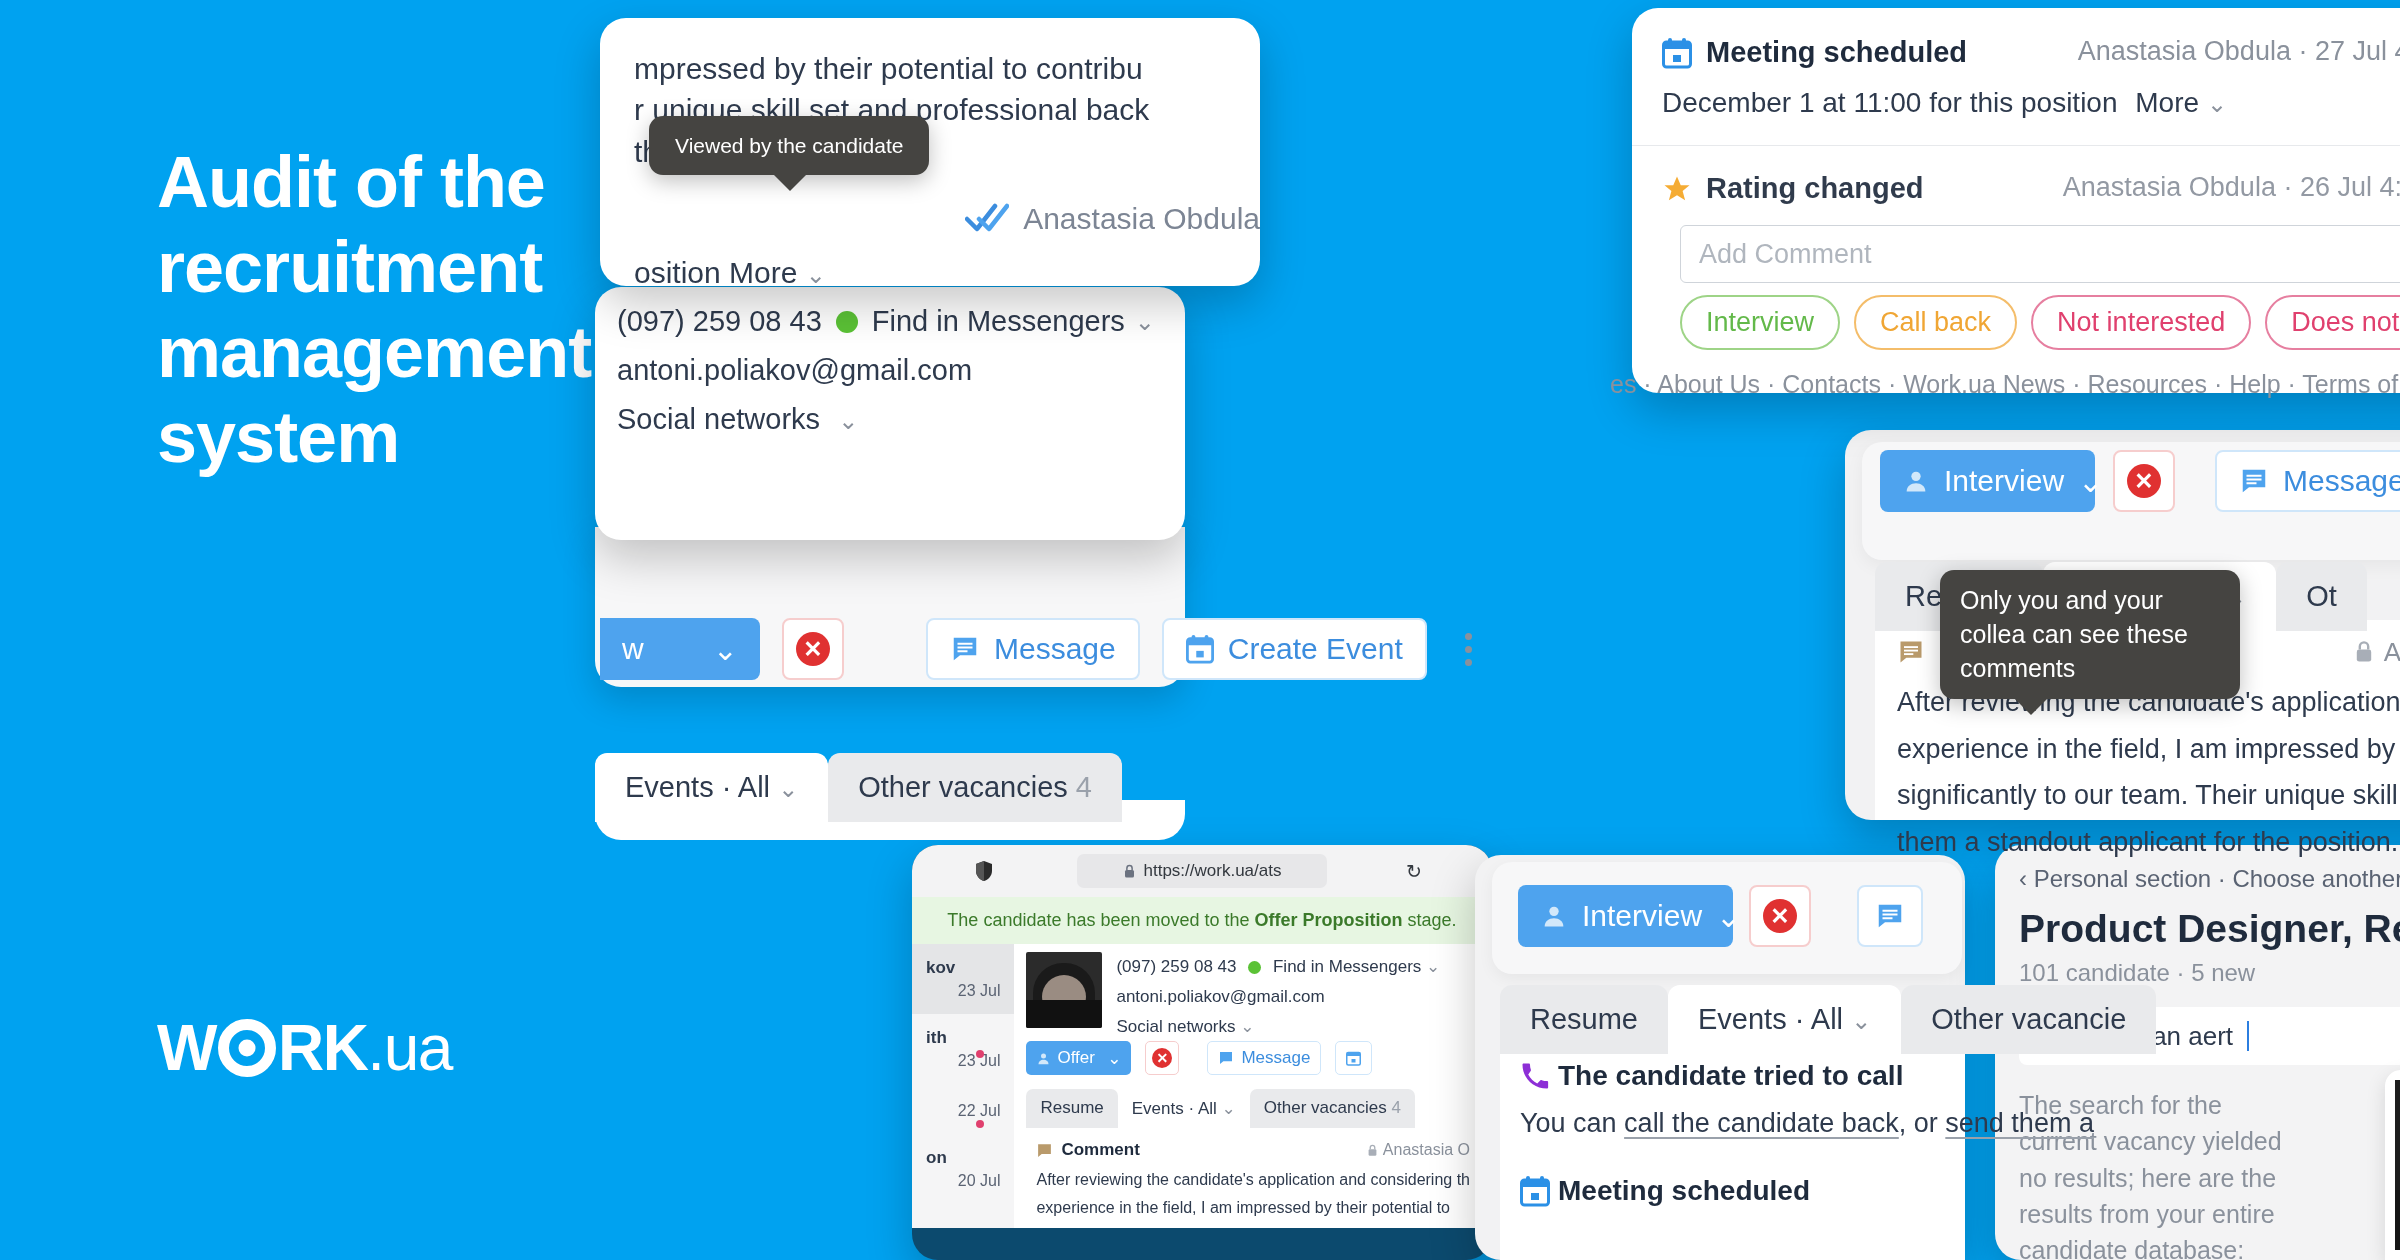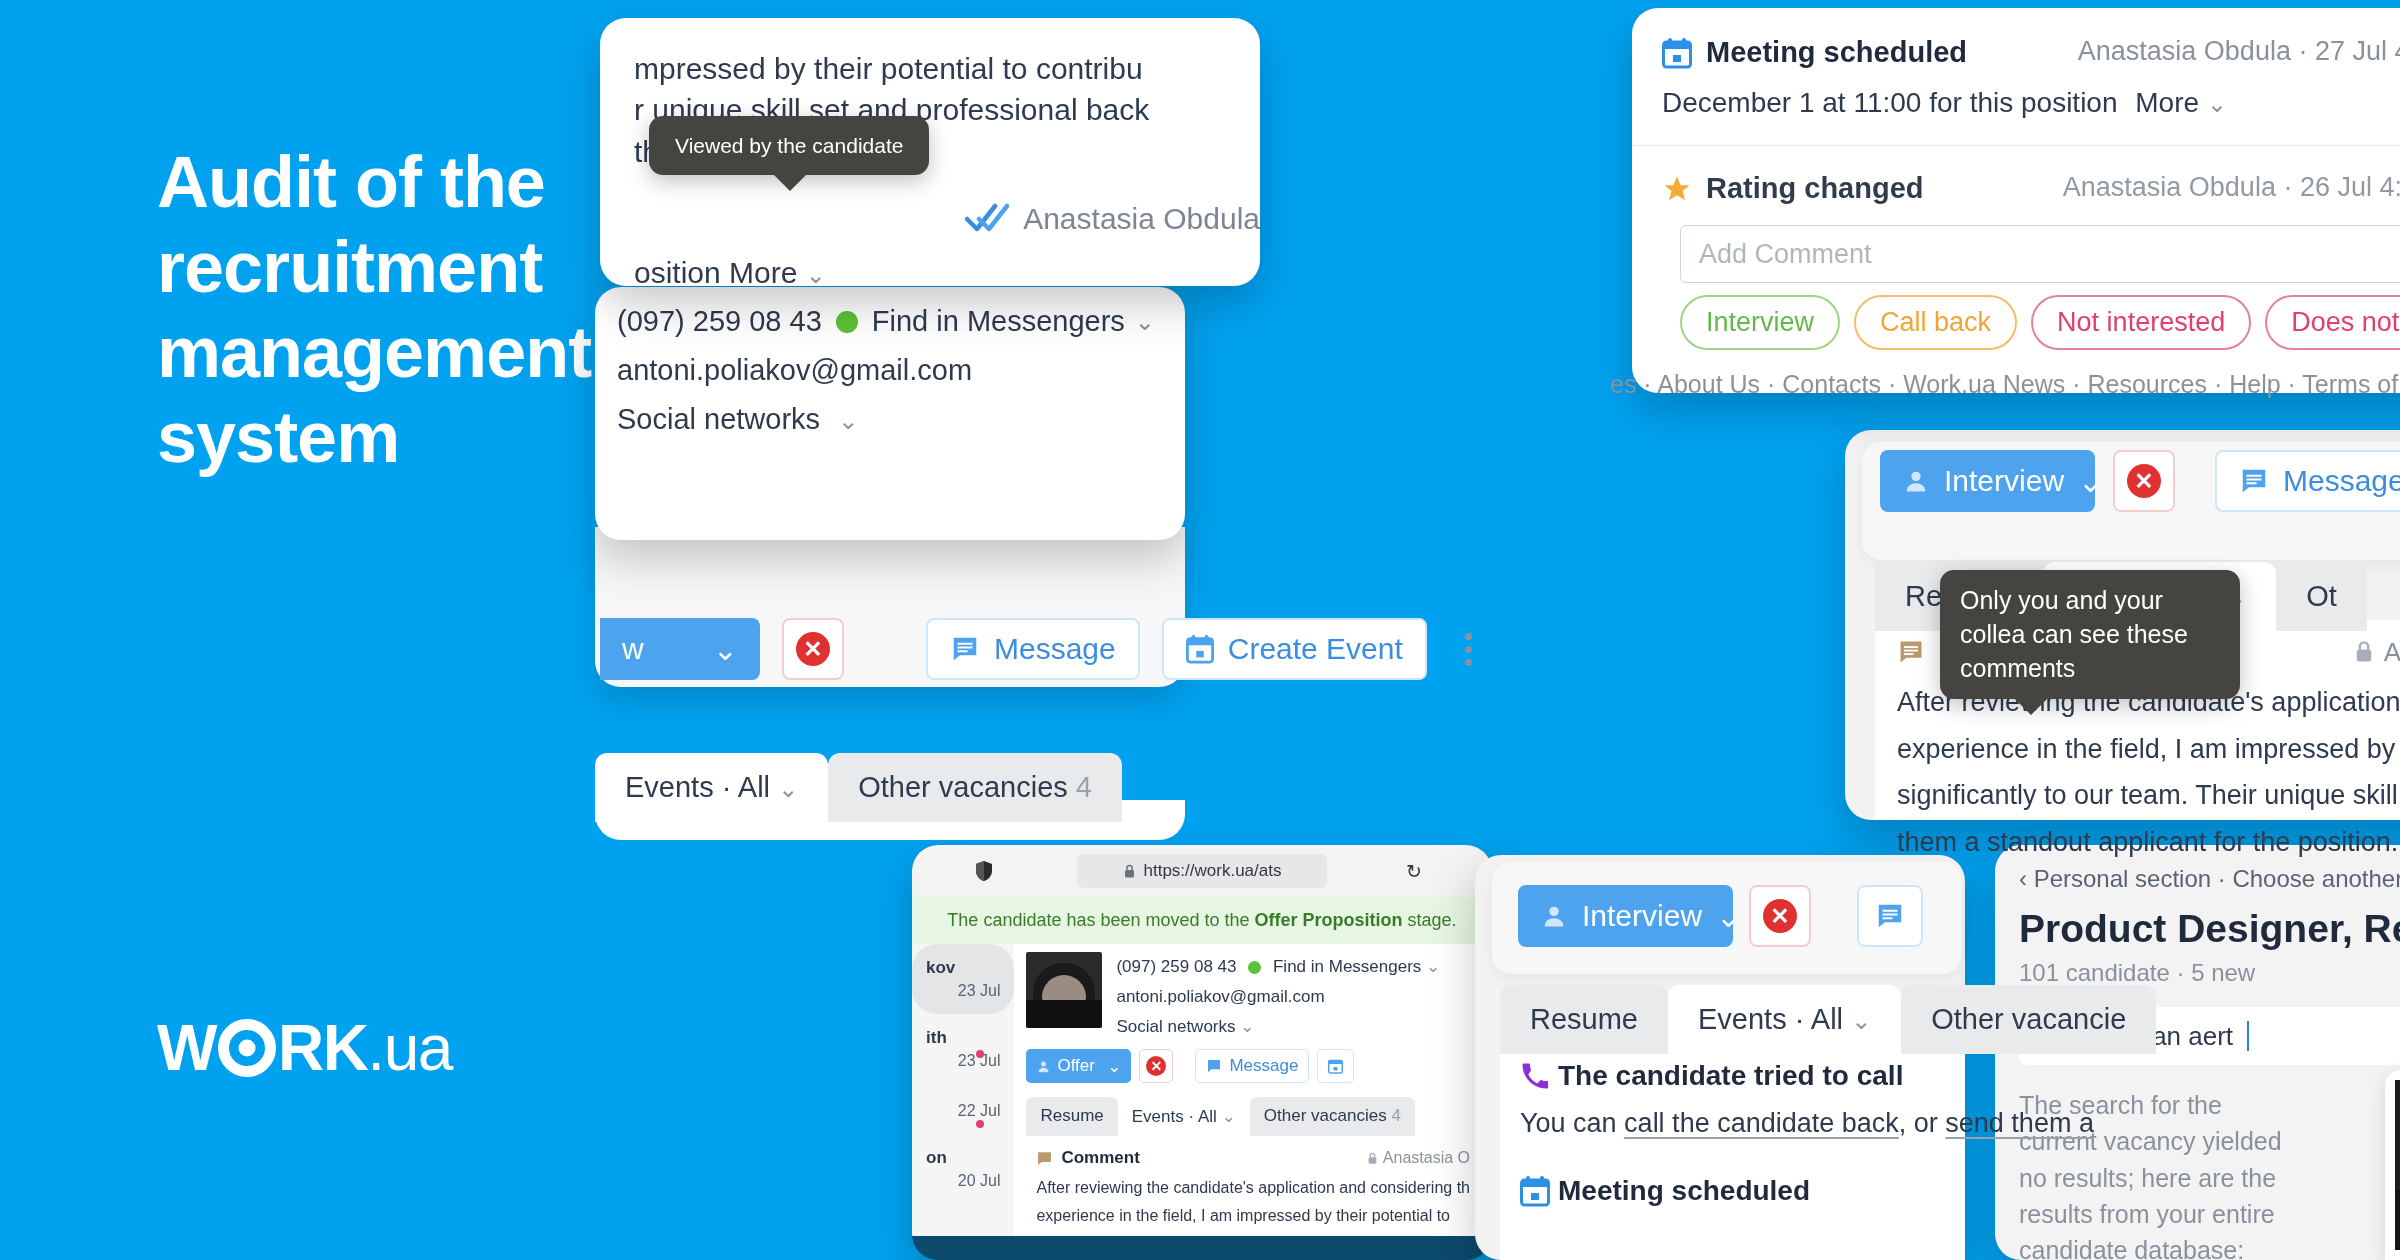--- a/index.html
+++ b/index.html
@@ -180,33 +180,33 @@
     background: #e7e7e9; border-radius: 7px; height: 34px; width: 250px;
     display: flex; align-items: center; justify-content: center; gap: 8px;
     font-size: 17px; color: #33383f;
   }
   .bw-banner {
     background: #e7f6e2; text-align: center; font-size: 18px; color: #3b7a2a;
     padding: 13px 0;
   }
   .bw-main { display: flex; }
   .bw-side { width: 147px; background: #f5f5f6; font-size: 16px; color: #2e3a4d; }
-  .bw-srow { padding: 14px 14px; position: relative; border-radius: 25px; }
+  .bw-srow { padding: 14px 14px; position: relative; }
   .bw-srow .nm { font-weight: bold; font-size: 17px; }
   .bw-srow .dt { text-align: right; color: #5a6373; font-size: 16px; margin-top: 4px;}
   .bw-srow.sel { background: #e4e5e7; }
   .reddot { position: absolute; right: 30px; top: 36px; width: 8px; height: 8px; border-radius: 50%; background: #e0406e;}
   .bw-content { flex: 1; background: #fff; padding: 8px 12px; }
   .bw-prof { display: flex; gap: 14px; }
   .bw-photo { width: 76px; height: 76px; background: #2b2b2b; border-radius: 2px; overflow:hidden; position:relative;}
   .bw-photo .face { position:absolute; left:50%; top: 30%; transform: translateX(-50%); width:44px;height:44px;border-radius:50%;background:#9a8c82;}
   .bw-photo .hood { position:absolute; left:50%; top: 14%; transform: translateX(-50%); width:62px;height:40px;border-radius:30px 30px 0 0;background:#1a1a1a;}
   .bw-photo .body { position:absolute; left:50%; bottom:0; transform: translateX(-50%); width:78px;height:28px;background:#111;}
   .bw-cinfo { font-size: 17px; color: #2e3a4d; line-height: 1.75; }
-  .bw-actions { display:flex; gap: 8px; align-items:flex-end; margin-top: 8px;}
+  .bw-actions { display:flex; gap: 14px; align-items:flex-end; margin-top: 0;}
   .mini-primary { background:#4ea3ee;color:#fff;border-radius:5px;height:34px;display:flex;align-items:center;gap:8px;padding:0 10px;font-size:17px;min-width:105px;justify-content:space-between;}
   .mini-reject { width:34px;height:34px;border-radius:5px;border:1px solid #f6cdcd;background:#fff;display:flex;align-items:center;justify-content:center;}
   .mini-x { width:20px;height:20px;border-radius:50%;background:#e03131;color:#fff;display:flex;align-items:center;justify-content:center;font-size:14px;font-weight:bold;}
   .mini-outline { height:34px;border:1px solid #cfe6fa;border-radius:5px;background:#fff;color:#3c8dde;display:flex;align-items:center;gap:7px;padding:0 10px;font-size:17px;white-space:nowrap;}
   .bw-tabs { display:flex; margin-top: 14px; }
   .bw-tab { padding: 9px 14px; font-size:17px; background:#e9eaec; border-radius:7px 7px 0 0; color:#2e3a4d; white-space:nowrap;}
   .bw-tab.active { background:#fff; }
   .bw-comment { padding: 12px 10px 0 10px; }
   .bw-cm-head { display:flex;align-items:center;justify-content:space-between;}
   .bw-cm-t { display:flex;align-items:center;gap:8px;font-size:17px;font-weight:bold;color:#1f2b3d;}

